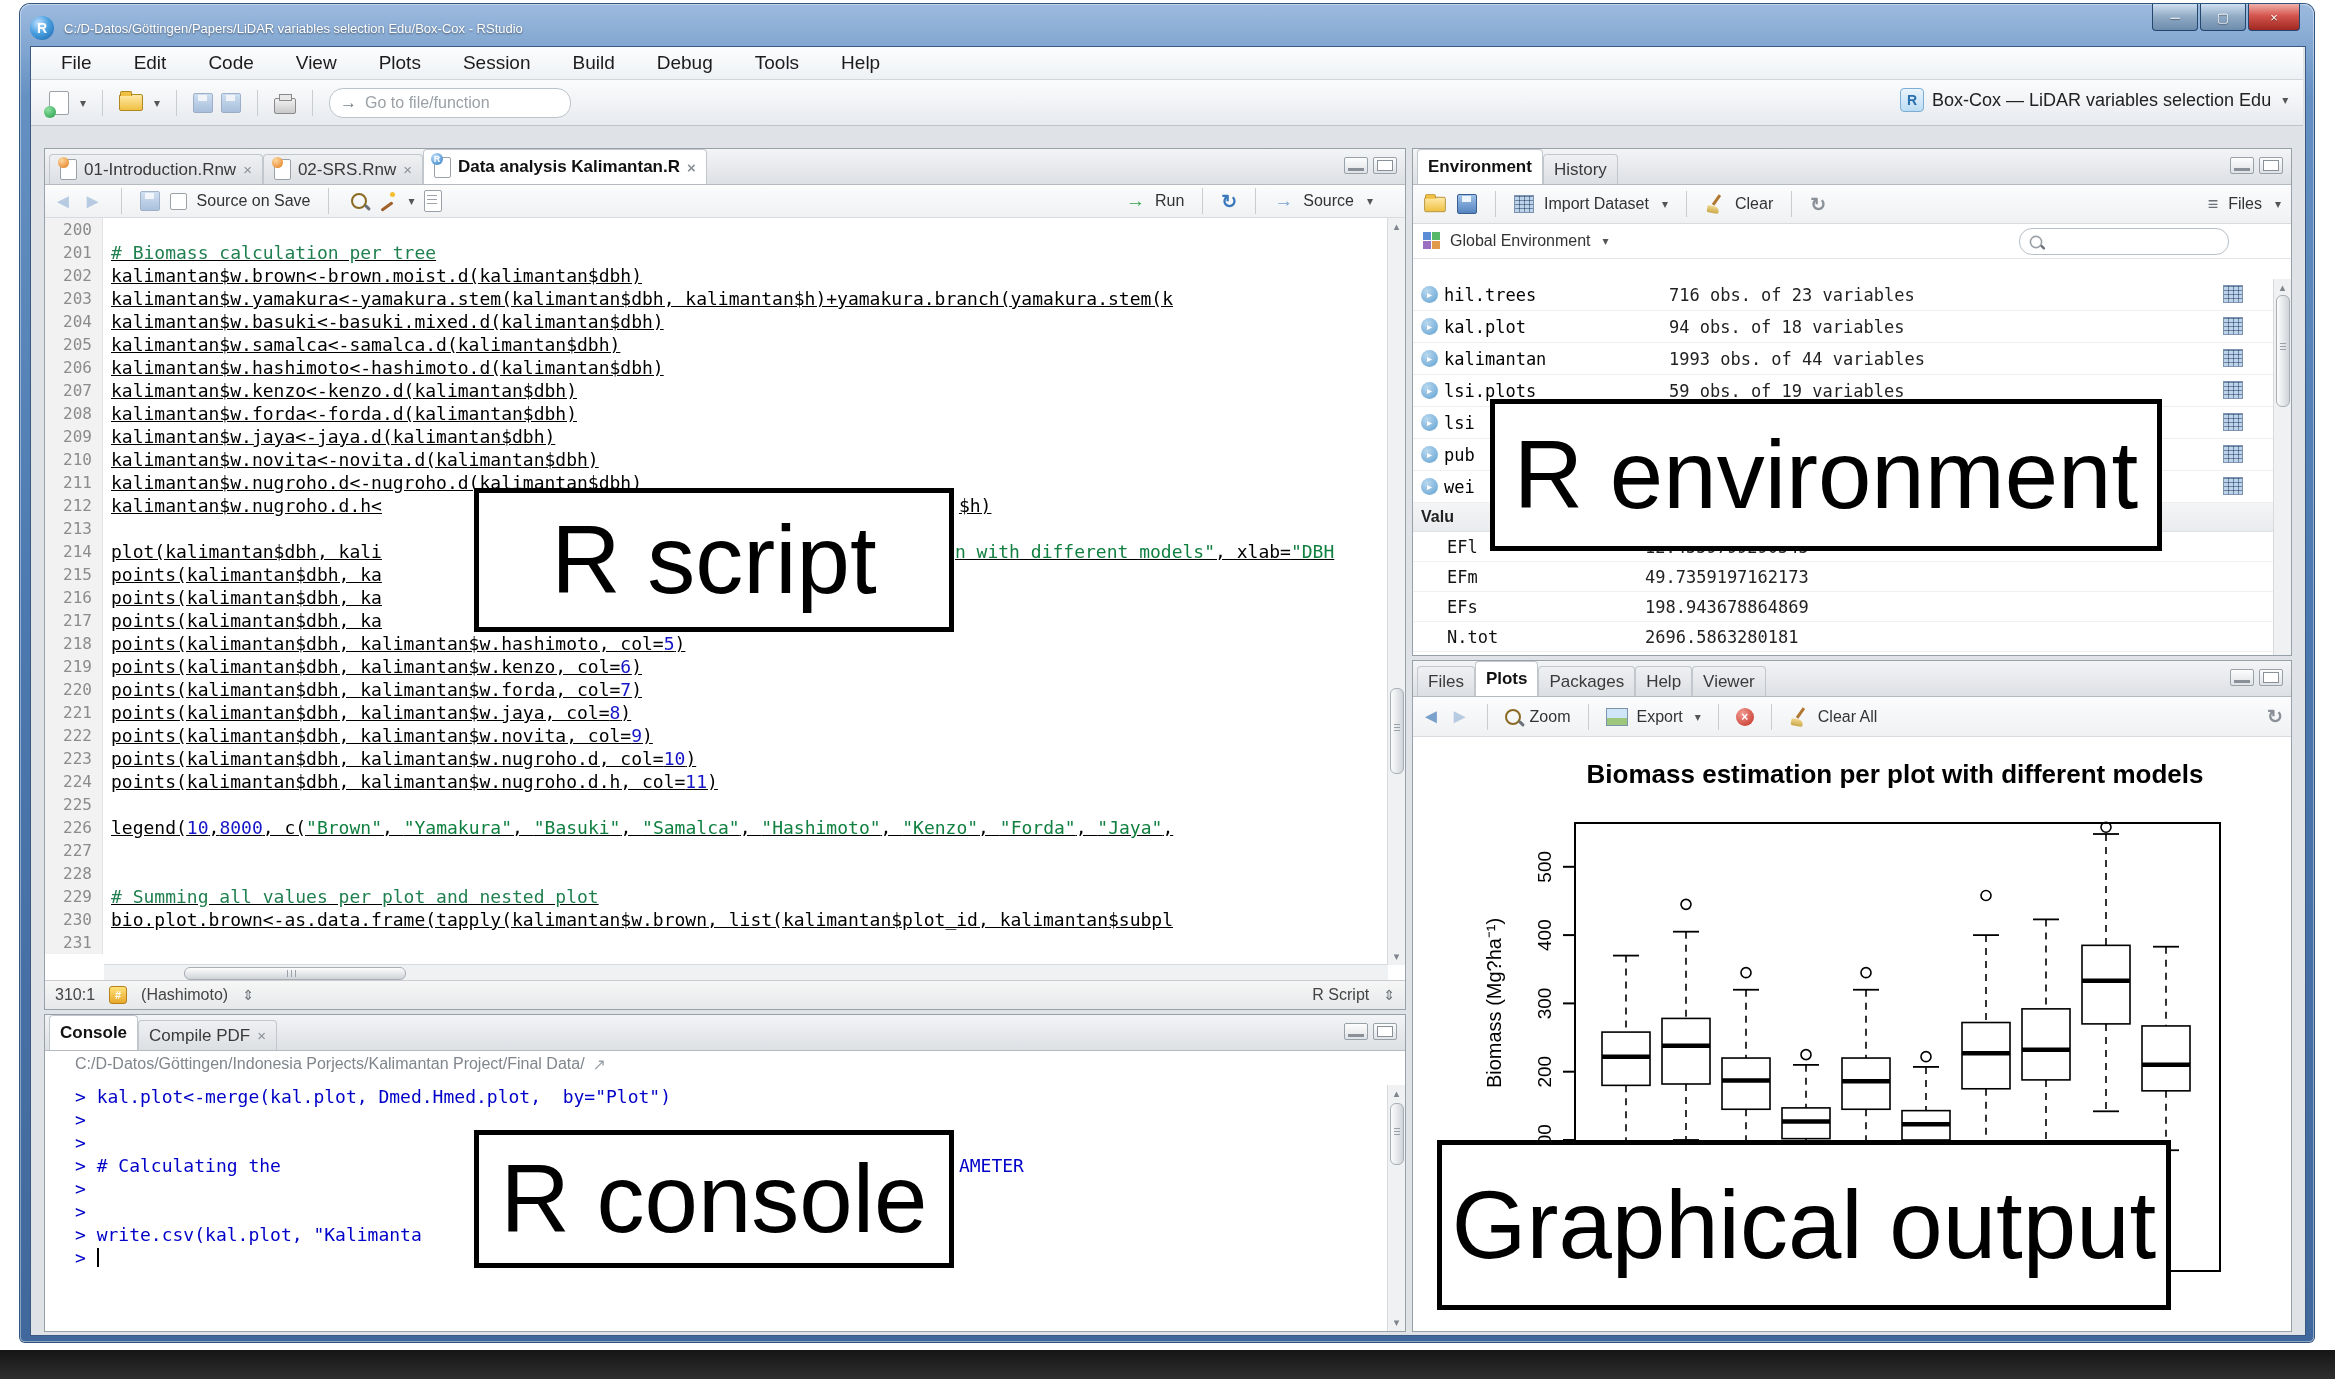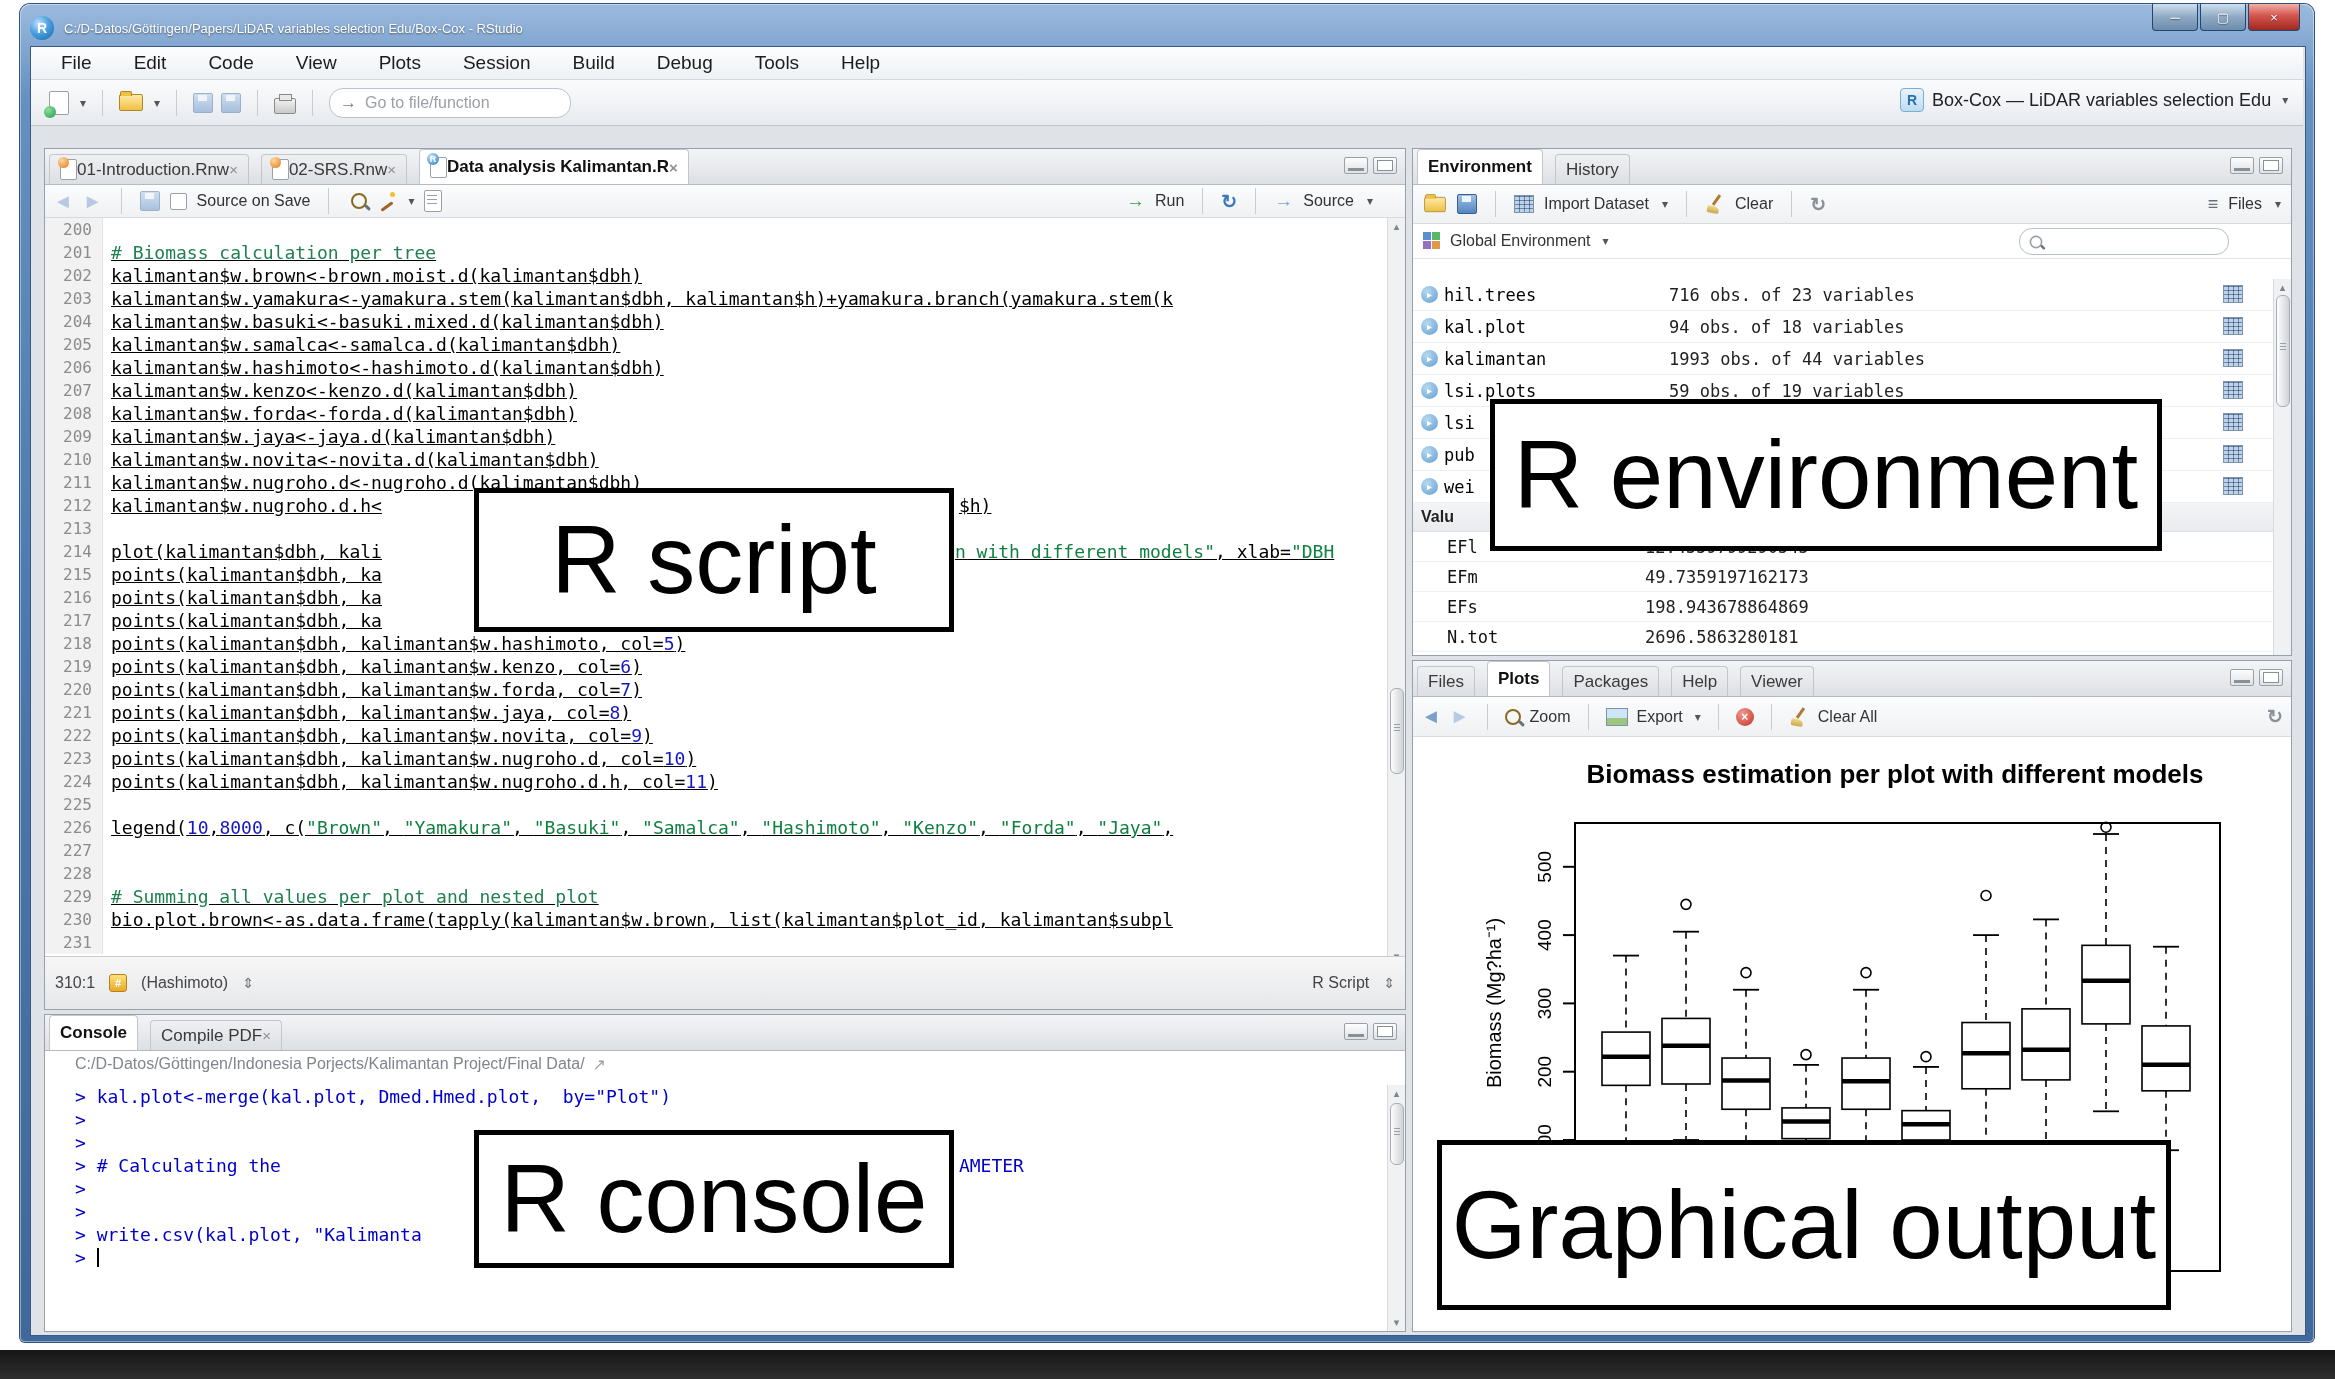--- a/index.html
+++ b/index.html
@@ -71,22 +71,22 @@
   .ic-pic{width:20px;height:16px;border:1px solid #7d93ad;background:linear-gradient(#cfe6f8 55%,#9ec77e 55%);}
   .ic-redx{width:18px;height:18px;border-radius:50%;background:radial-gradient(circle at 35% 30%,#f09a92,#c42e20);
     color:#fff;font-size:12px;font-weight:bold;display:flex;align-items:center;justify-content:center;}
   .blue-arrow{color:#7aa0cc;font-size:20px;}
   .blue-arrow.dim{opacity:.5;}
   .green-arrow{color:#2f9c46;font-size:19px;font-weight:bold;}
   
   .pane{position:absolute;background:#fff;border:1px solid #98a0a8;box-sizing:border-box;}
   .tabbar{position:relative;height:36px;background:linear-gradient(#f3f4f6,#dde0e4);border-bottom:1px solid #b4bac0;
     display:flex;align-items:flex-end;padding-left:4px;box-sizing:border-box;}
-  .tab{height:29px;padding:0 10px;display:flex;align-items:center;font-size:17px;color:#3a3a3a;
-    border:1px solid #c2c7cd;border-bottom:none;border-radius:4px 4px 0 0;background:linear-gradient(#eff0f2,#dcdfe3);margin-right:12px;}
+  .tab{height:29px;padding:0 10px;display:flex;align-items:center;gap:7px;font-size:17px;color:#3a3a3a;
+    border:1px solid #c2c7cd;border-bottom:none;border-radius:4px 4px 0 0;background:linear-gradient(#eff0f2,#dcdfe3);margin-right:0;}
   .tab.active{background:#fff;height:34px;font-weight:bold;color:#111;}
   .tab .x{color:#8a9097;font-size:15px;}
   .doc-ic{width:15px;height:19px;background:#fff;border:1px solid #9aa1a8;border-radius:2px;position:relative;}
   .doc-ic.rnw::after{content:"";position:absolute;left:-3px;top:-3px;width:11px;height:11px;border-radius:50%;
     background:radial-gradient(circle at 35% 30%,#ffd9a0,#e07818);}
   .doc-ic.rfile::after{content:"R";position:absolute;left:-4px;top:-5px;width:12px;height:12px;border-radius:50%;
     background:radial-gradient(circle at 35% 30%,#bfe0ff,#2a78c0);color:#fff;font-size:9px;font-weight:bold;
     display:flex;align-items:center;justify-content:center;}
   .pane-btns{position:absolute;right:8px;top:8px;display:flex;gap:5px;}
   .pane-btn{width:22px;height:15px;border:1px solid #98a0a8;background:linear-gradient(#fdfdfd,#dfe2e6);border-radius:2px;position:relative;}
@@ -110,21 +110,21 @@
   .vthumb::after{content:"";position:absolute;left:3px;right:3px;top:45%;height:1px;background:#9aa1a8;
     box-shadow:0 3px 0 #9aa1a8,0 -3px 0 #9aa1a8;}
   .sarrow{position:absolute;left:0;width:17px;text-align:center;color:#7e858c;font-size:11px;}
   .hscroll{position:absolute;height:16px;background:#f0f1f3;border-top:1px solid #d8dade;}
   .hthumb{position:absolute;top:2px;height:11px;background:linear-gradient(#fdfdfd,#cfd3d8);
     border:1px solid #a8aeb4;border-radius:6px;}
   .hthumb::after{content:"";position:absolute;top:2px;bottom:2px;left:48%;width:1px;background:#9aa1a8;
     box-shadow:4px 0 0 #9aa1a8,-4px 0 0 #9aa1a8;}
   
   .statusbar{position:absolute;left:0;right:0;bottom:0;height:28px;background:linear-gradient(#f6f6f6,#e7e8ea);
-    border-top:1px solid #c9cdd1;display:flex;align-items:center;font-size:16px;color:#444;padding:12px 10px;gap:14px;}
+    border-top:1px solid #c9cdd1;display:flex;align-items:center;font-size:16px;color:#444;padding:0 10px;gap:14px;}
   .untitled-ic{width:16px;height:16px;border-radius:3px;background:linear-gradient(#ffe27a,#e8a82a);border:1px solid #b8821a;
     color:#fff;font-size:11px;font-weight:bold;display:flex;align-items:center;justify-content:center;}
   .updown{color:#6a7076;font-size:14px;}
   .spacer{flex:1;}
   
   .console-path{height:26px;display:flex;align-items:center;padding-left:30px;font-size:16px;color:#808archive;color:#80868c;gap:8px;}
   #console-lines{position:absolute;left:0;top:70px;right:18px;bottom:0;overflow:hidden;}
   .con-line{display:flex;height:23px;line-height:23px;white-space:pre;padding-left:30px;
     font:18px/23px "DejaVu Sans Mono",monospace;color:#0000c8;}
   .caret{ }

